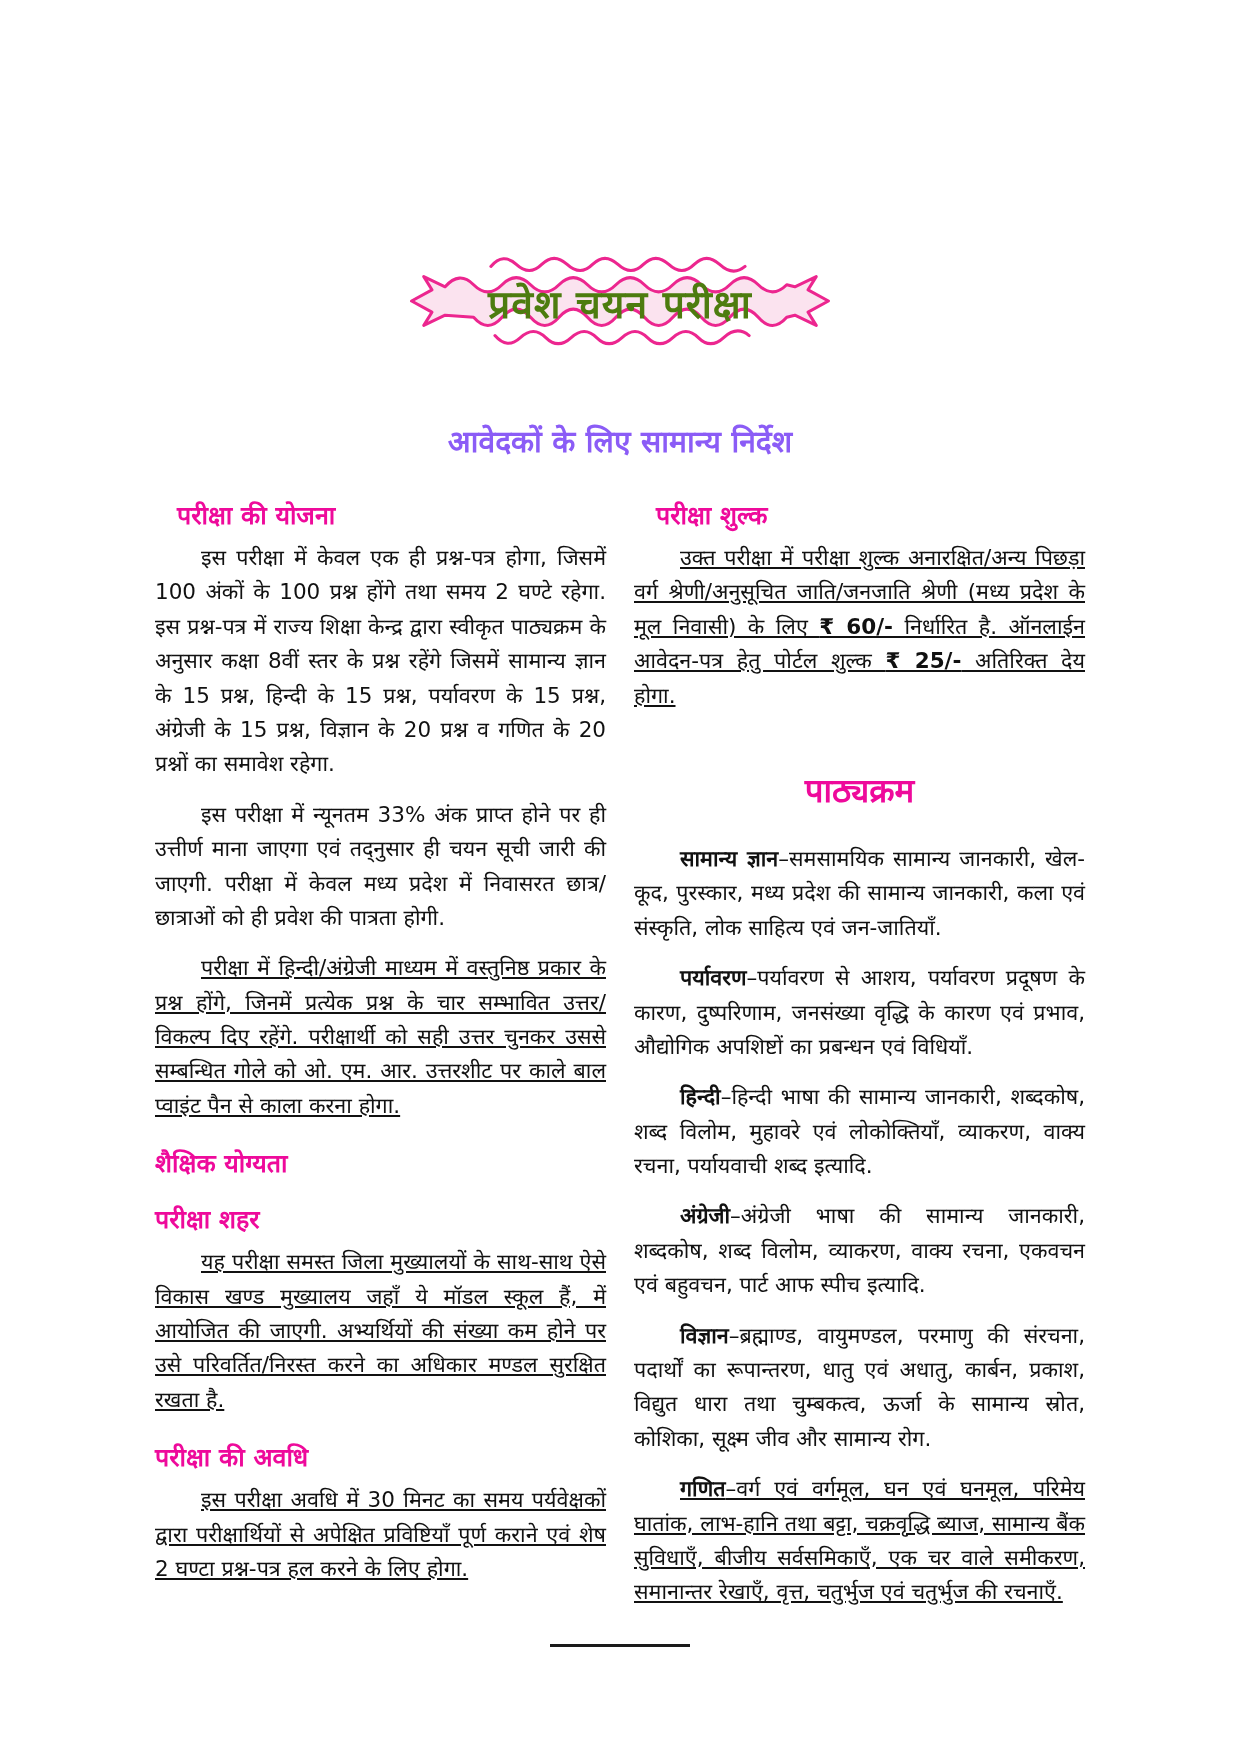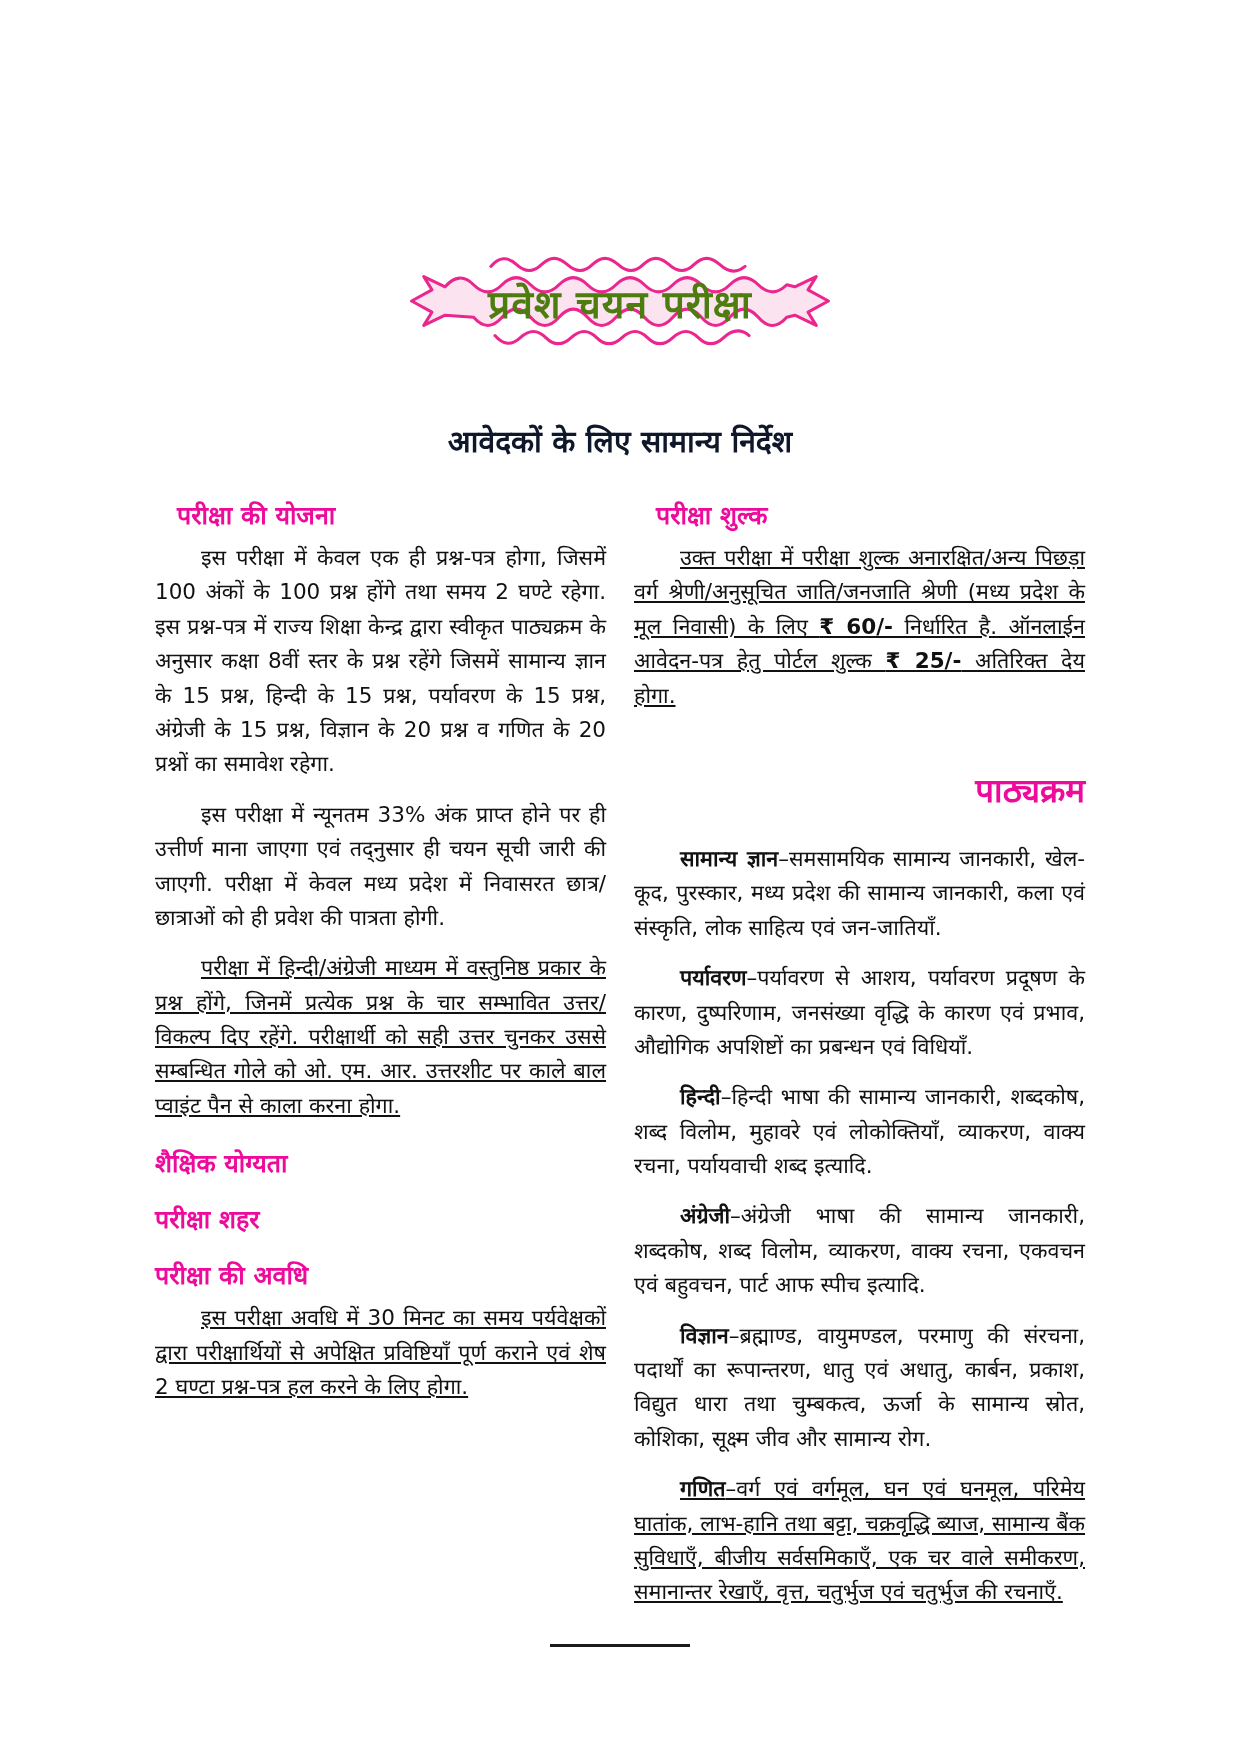--- a/index.html
+++ b/index.html
@@ -22,30 +22,30 @@
   .banner-shape{fill:#fbe3ef;stroke:#ec268f;stroke-width:3;stroke-linejoin:round;}
   .banner-line{fill:none;stroke:#ec268f;stroke-width:3;stroke-linecap:round;}
   .banner-text{
     position:absolute;inset:0;
     display:flex;align-items:center;justify-content:center;
     font-size:39px;font-weight:bold;color:#4d7c0f;
     padding-top:3px;letter-spacing:1px;white-space:nowrap;
   }
   
   .main-heading{
-    text-align:center;font-size:30px;font-weight:bold;color:#0f172a;
+    text-align:center;font-size:30px;font-weight:bold;color:#8b5cf6;
     margin:58px 0 36px 0;
   }
   .section-heading{
     color:#ee0a9b;font-size:25px;font-weight:bold;
     margin:22px 0 10px 0;
   }
   .section-heading.first{margin-top:0;margin-left:22px;}
   .syllabus-heading{
-    color:#ee0a9b;font-size:33px;font-weight:bold;text-align:right;
+    color:#ee0a9b;font-size:33px;font-weight:bold;text-align:center;
     margin:54px 0 30px 0;
   }
   
   .columns{display:flex;gap:28px;}
   .col{flex:1;min-width:0;}
   p.body{
     font-size:21.5px;line-height:1.6;text-align:justify;
     text-indent:46px;margin:0 0 16px 0;
   }
   p.body:last-child{margin-bottom:0;text-decoration:underline;}
@@ -87,20 +87,21 @@
         <p class="body">इस परीक्षा में न्यूनतम 33% अंक प्राप्त होने पर ही उत्तीर्ण माना जाएगा एवं तद्नुसार ही चयन सूची जारी की जाएगी. परीक्षा में केवल मध्य प्रदेश में निवासरत छात्र/छात्राओं को ही प्रवेश की पात्रता होगी.</p>
         <p class="body">परीक्षा में हिन्दी/अंग्रेजी माध्यम में वस्तुनिष्ठ प्रकार के प्रश्न होंगे, जिनमें प्रत्येक प्रश्न के चार सम्भावित उत्तर/विकल्प दिए रहेंगे. परीक्षार्थी को सही उत्तर चुनकर उससे सम्बन्धित गोले को ओ. एम. आर. उत्तरशीट पर काले बाल प्वाइंट पैन से काला करना होगा.</p>
       </div>
 
       <div>
         <h2 class="section-heading">शैक्षिक योग्यता</h2>
       </div>
 
       <div>
         <h2 class="section-heading">परीक्षा शहर</h2>
+        <p class="body">यह परीक्षा समस्त जिला मुख्यालयों के साथ-साथ ऐसे विकास खण्ड मुख्यालय जहाँ ये मॉडल स्कूल हैं, में आयोजित की जाएगी. अभ्यर्थियों की संख्या कम होने पर उसे परिवर्तित/निरस्त करने का अधिकार मण्डल सुरक्षित रखता है.</p>
       </div>
 
       <div>
         <h2 class="section-heading">परीक्षा की अवधि</h2>
         <p class="body">इस परीक्षा अवधि में 30 मिनट का समय पर्यवेक्षकों द्वारा परीक्षार्थियों से अपेक्षित प्रविष्टियाँ पूर्ण कराने एवं शेष 2 घण्टा प्रश्न-पत्र हल करने के लिए होगा.</p>
       </div>
 
     </div>
 
     <div class="col">

